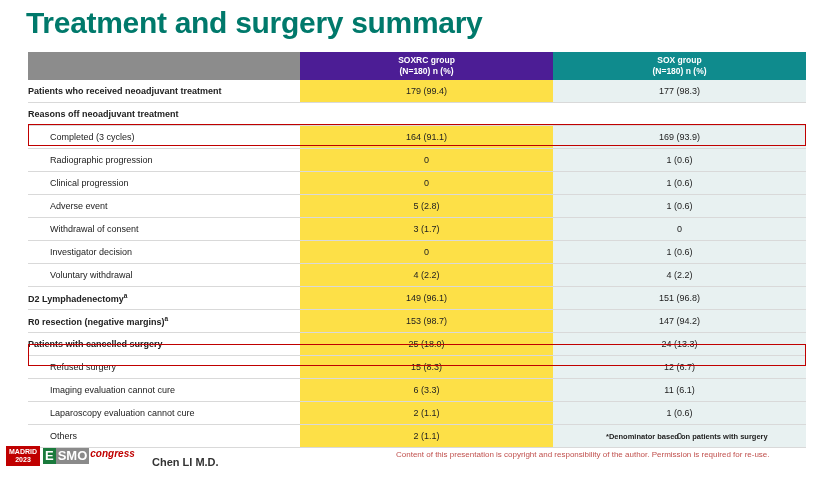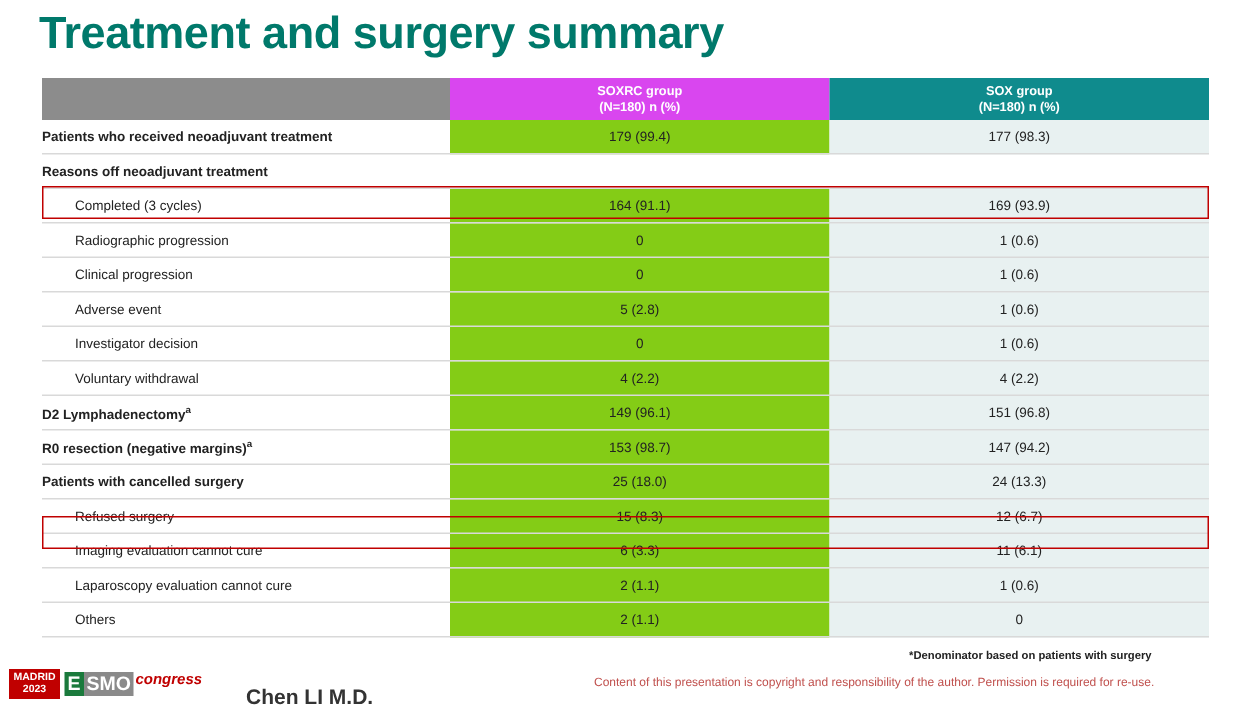--- a/index.html
+++ b/index.html
@@ -45,21 +45,21 @@
     padding: 0;
     margin: 0;
   }
   .hdr-blank {
     width: 272px;
     background: #8c8c8c;
     height: 28px;
   }
   .hdr-green {
     width: 253px;
-    background: #d946ef;
+    background: #4c1d95;
     color: #ffffff;
     text-align: center;
     font-size: 8.5px;
     font-weight: bold;
     line-height: 11px;
     height: 28px;
     vertical-align: middle;
   }
   .hdr-teal {
     width: 253px;
@@ -81,21 +81,21 @@
     vertical-align: middle;
   }
   td.label {
     padding-left: 8px;
     background: #ffffff;
   }
   td.label.bold { font-weight: bold; }
   td.label.indent { padding-left: 22px; }
   td.valA {
     text-align: center;
-    background: #84cc16;
+    background: #fde047;
   }
   td.valB {
     text-align: center;
     background: #e8f1f1;
   }
   tr.row.section td.valA,
   tr.row.section td.valB { background: #ffffff; }
   .highlight-box {
     position: absolute;
     left: 0;
@@ -116,23 +116,23 @@
   .copyright {
     position: absolute;
     left: 396px;
     top: 450px;
     font-size: 8px;
     color: #c0504d;
     white-space: nowrap;
   }
   .presenter {
     position: absolute;
-    left: 164px;
+    left: 152px;
     top: 456px;
-    font-size: 14px;
+    font-size: 11px;
     color: #333333;
     font-weight: bold;
   }
   .logo-block {
     position: absolute;
     left: 6px;
     top: 446px;
     display: flex;
     align-items: center;
     gap: 3px;
@@ -223,20 +223,25 @@
             <td class="label indent">Clinical progression</td>
             <td class="valA">0</td>
             <td class="valB">1 (0.6)</td>
           </tr>
           <tr class="row">
             <td class="label indent">Adverse event</td>
             <td class="valA">5 (2.8)</td>
             <td class="valB">1 (0.6)</td>
           </tr>
           <tr class="row">
+            <td class="label indent">Withdrawal of consent</td>
+            <td class="valA">3 (1.7)</td>
+            <td class="valB">0</td>
+          </tr>
+          <tr class="row">
             <td class="label indent">Investigator decision</td>
             <td class="valA">0</td>
             <td class="valB">1 (0.6)</td>
           </tr>
           <tr class="row">
             <td class="label indent">Voluntary withdrawal</td>
             <td class="valA">4 (2.2)</td>
             <td class="valB">4 (2.2)</td>
           </tr>
           <tr class="row">

